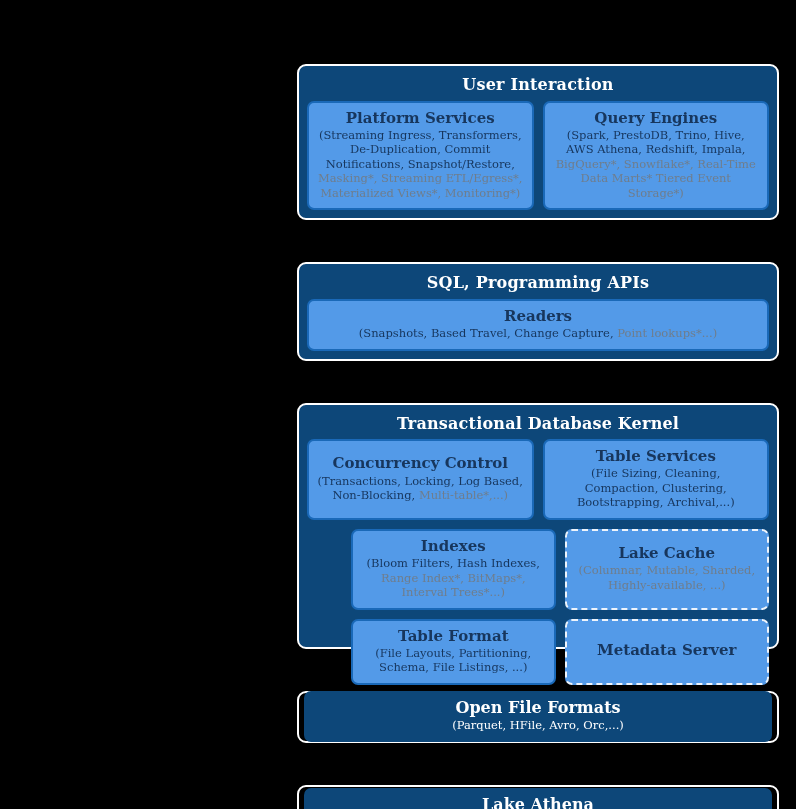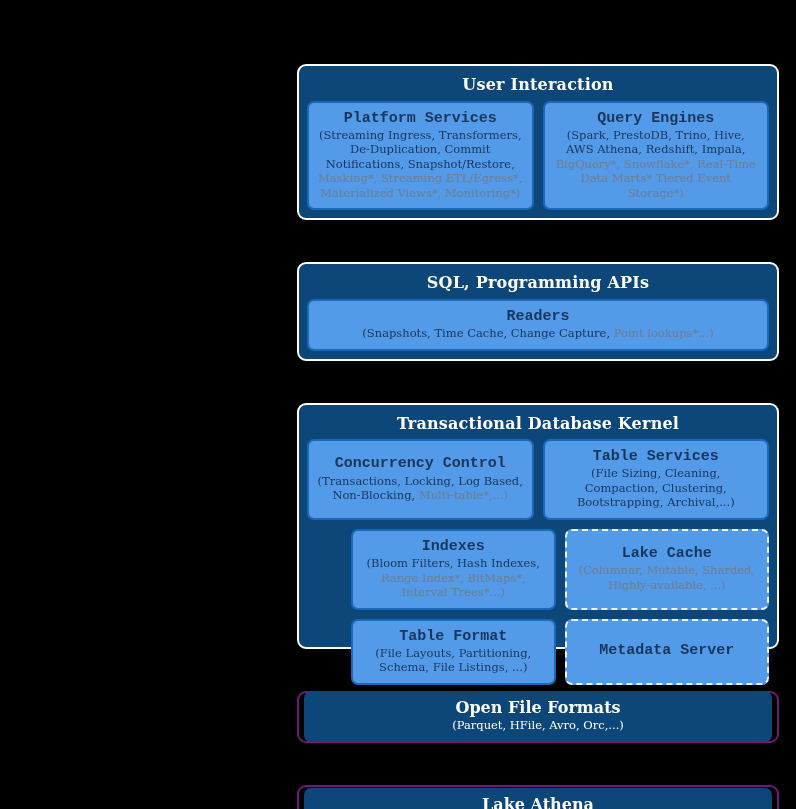--- a/index.html
+++ b/index.html
@@ -77,38 +77,37 @@
   .box.dashed {
     border: 2px dashed #eef4fb;
   }
 
   .box-title {
     color: #17365d;
     font-weight: bold;
     font-size: 15px;
     line-height: 1.15;
     margin-bottom: 1px;
-    font-family: Liberation Mono, monospace;
   }
 
   .box-sub {
     color: #17365d;
     font-size: 11.5px;
     line-height: 1.26;
     padding: 0 2px;
   }
   .box-sub .dim {
     color: #6f7d8c;
   }
 
   
   .layer.simple {
     padding: 0;
     background: transparent;
-    border: 2px solid #701a75;
+    border: 2px solid #ffffff;
     border-radius: 9px;
     justify-content: center;
   }
   .layer.simple .bar {
     background: #0d4779;
     border-radius: 7px;
     margin: 4px 5px;
     padding: 8px 6px 10px 6px;
     text-align: center;
     flex: 1;
@@ -165,21 +164,21 @@
   </section>
 
   <section class="layer" id="layer-sql-apis">
     <div class="layer-title">SQL, Programming APIs</div>
     <div class="row">
 
 
       <div class="box">
         <div class="box-title">Readers</div>
         <div class="box-sub">
-          <span>(Snapshots, Time Cache, Change Capture, </span>
+          <span>(Snapshots, Based Travel, Change Capture, </span>
           <span class="dim">Point lookups*...)</span>
         </div>
       </div>
 
     </div>
   </section>
 
   <section class="layer" id="layer-kernel">
     <div class="layer-title">Transactional Database Kernel</div>
 

